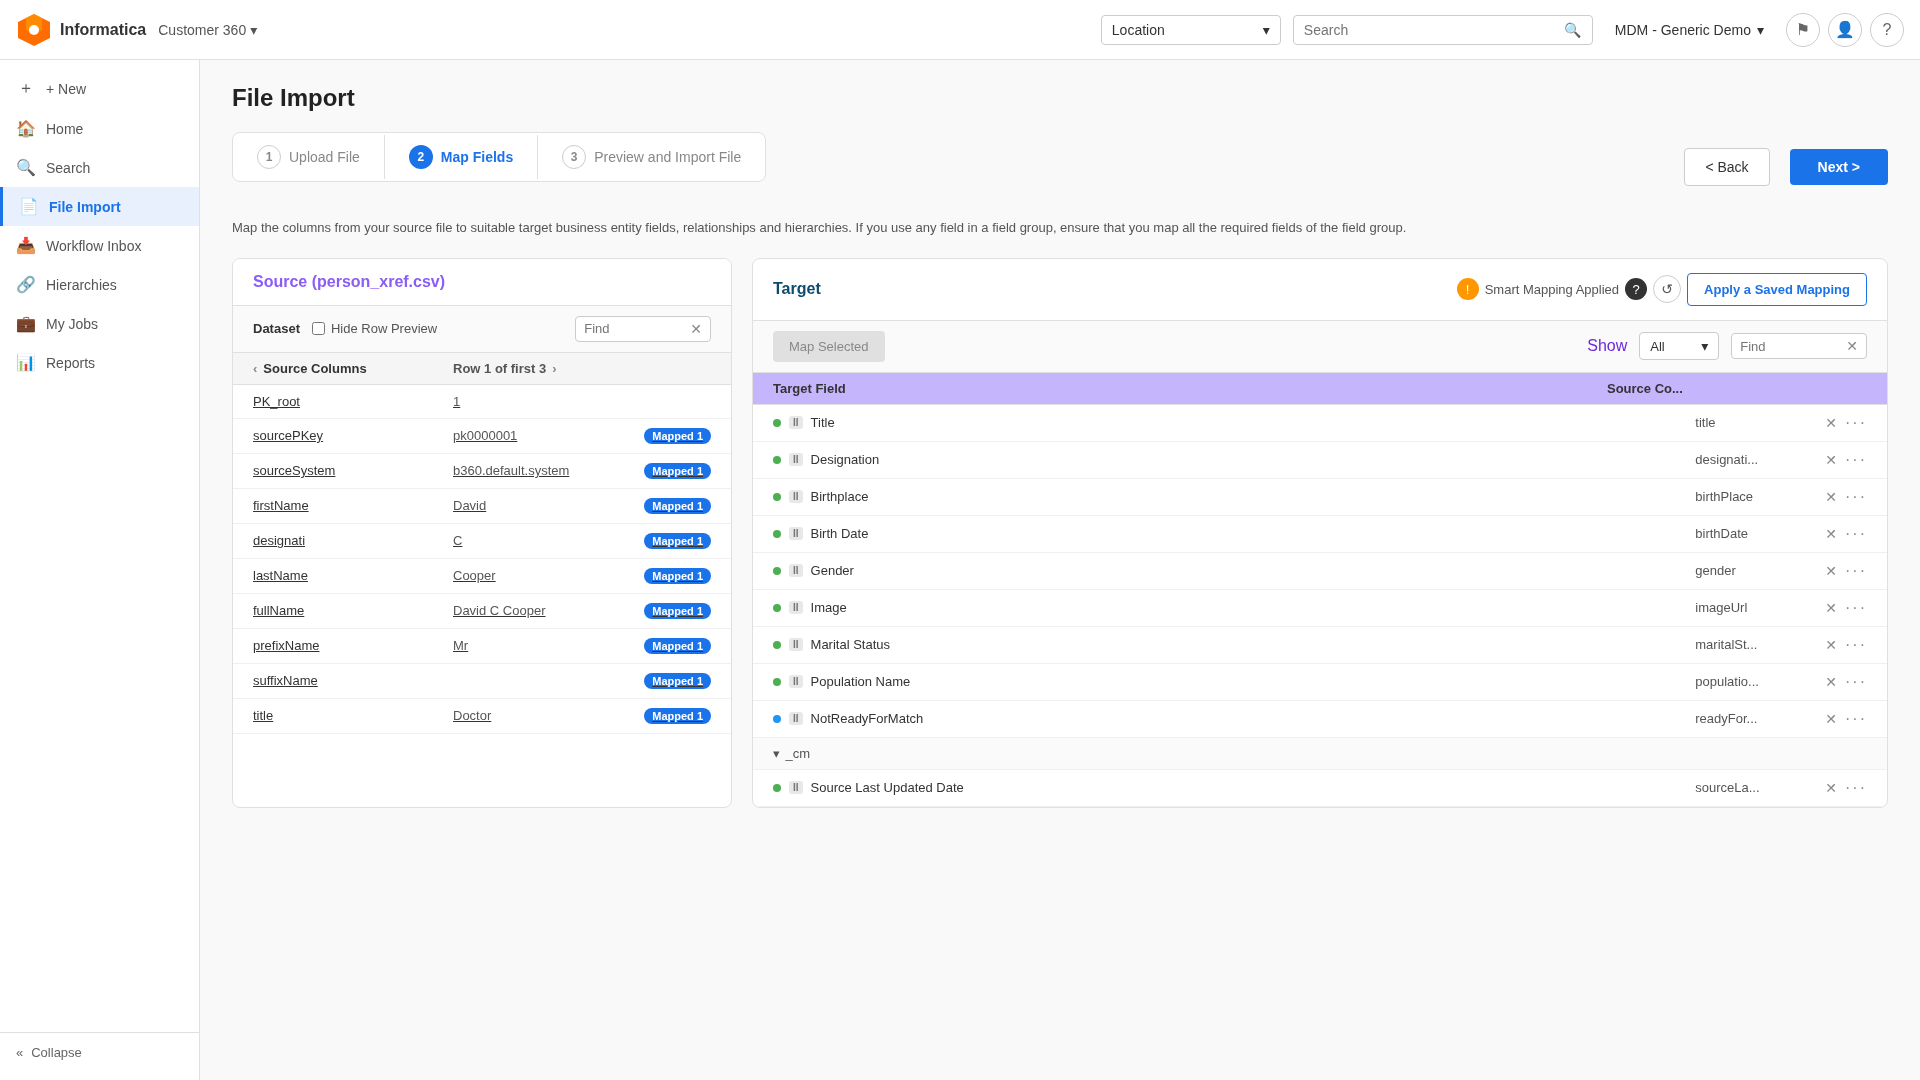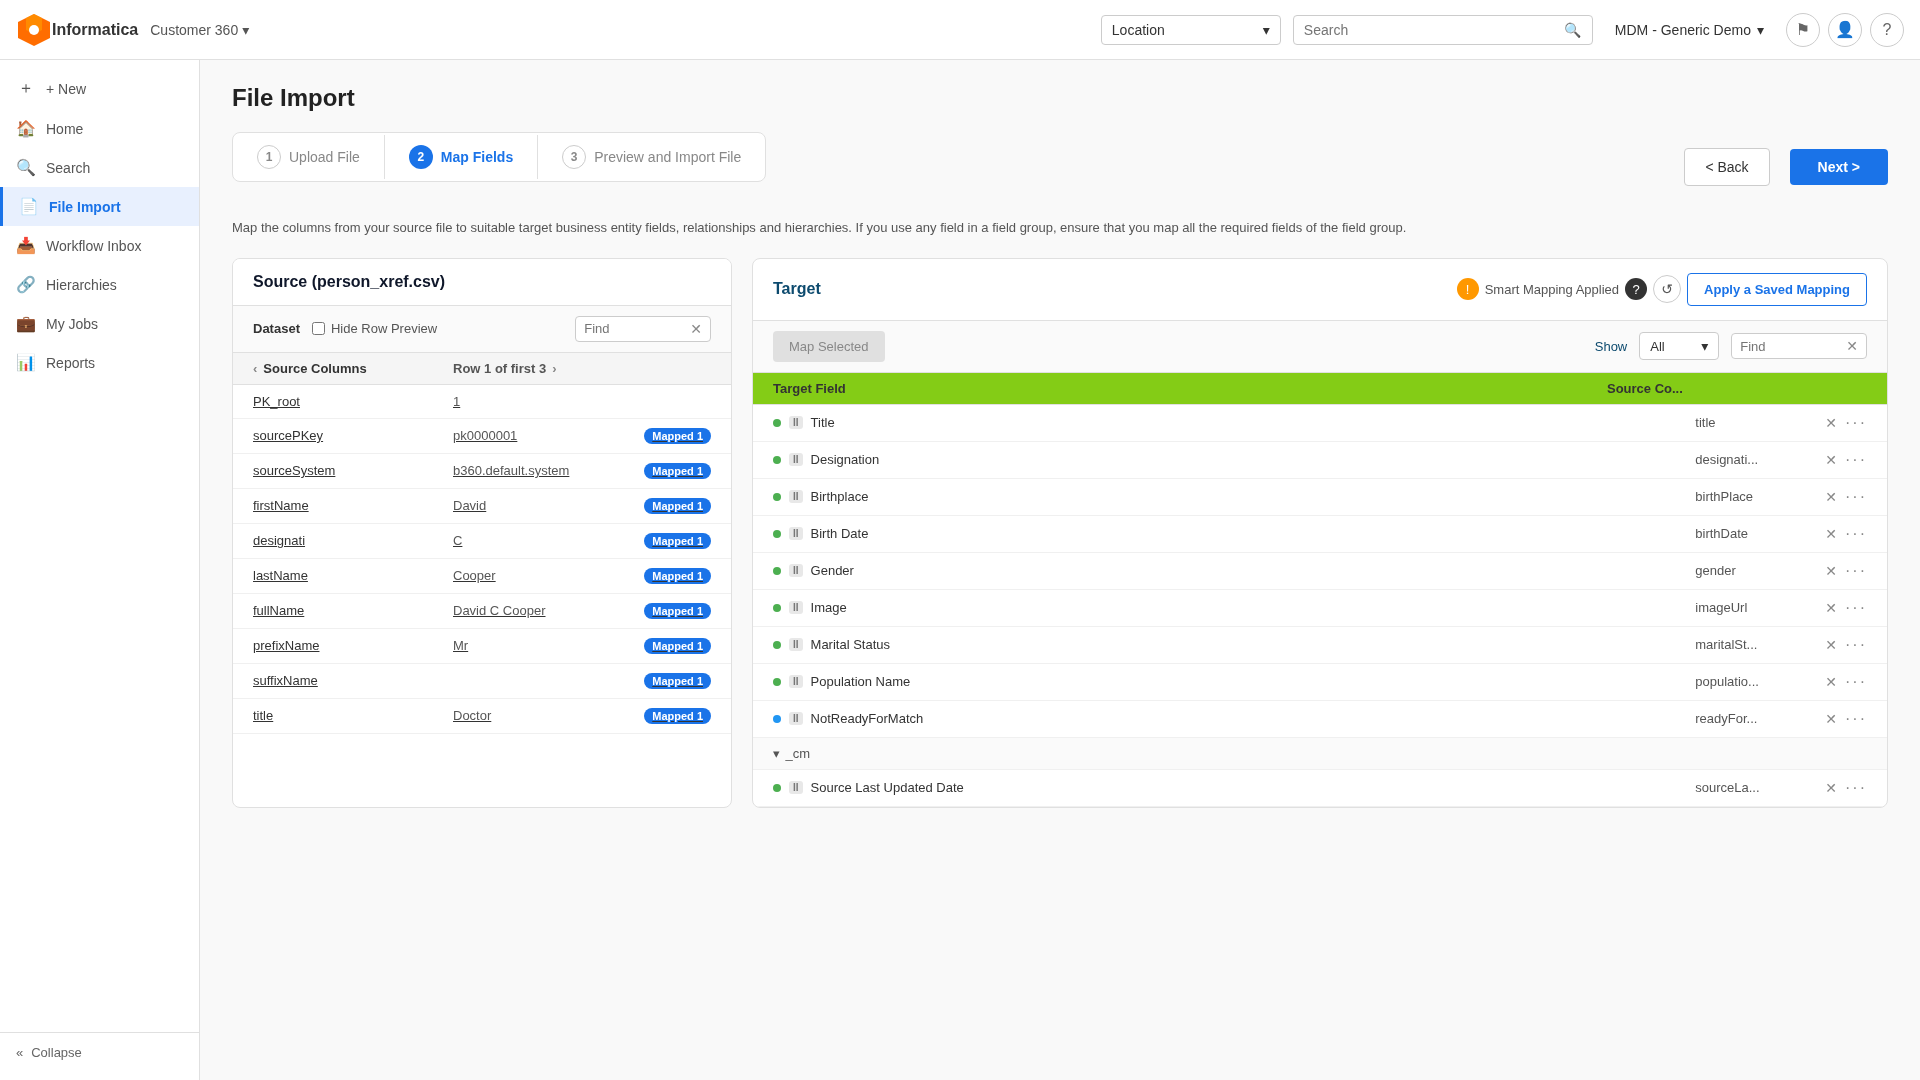--- a/index.html
+++ b/index.html
@@ -3,21 +3,21 @@
   <meta charset="utf-8">
   <style>
     * { box-sizing: border-box; margin: 0; padding: 0; }
     body { font-family: -apple-system, BlinkMacSystemFont, 'Segoe UI', Arial, sans-serif; font-size: 14px; background: #f5f5f5; color: #333; height: 1080px; width: 1920px; overflow: hidden; }
 
     
     .header {
       display: flex; align-items: center; background: #fff; height: 60px;
       padding: 0 16px; border-bottom: 1px solid #e0e0e0; gap: 12px;
     }
-    .header-logo { display: flex; align-items: center; }
+    .header-logo { display: flex; align-items: center; gap: 8px; }
     .logo-icon { width: 36px; height: 36px; }
     .logo-text { font-size: 16px; font-weight: 600; color: #333; }
     .app-name { font-size: 14px; color: #555; display: flex; align-items: center; gap: 4px; cursor: pointer; }
     .header-spacer { flex: 1; }
     .location-select {
       display: flex; align-items: center; border: 1px solid #ccc; border-radius: 4px;
       padding: 6px 10px; background: #fff; cursor: pointer; gap: 6px; min-width: 180px;
     }
     .location-label { font-size: 14px; color: #333; flex: 1; }
     .search-box {
@@ -90,21 +90,21 @@
 
     
     .panels { display: flex; gap: 20px; }
 
     
     .panel-source {
       flex: 0 0 500px; background: #fff; border-radius: 8px; border: 1px solid #e0e0e0;
       overflow: hidden;
     }
     .panel-header {
-      padding: 14px 20px; font-size: 16px; font-weight: 600; color: #0f172a;
+      padding: 14px 20px; font-size: 16px; font-weight: 600; color: #8b5cf6;
       border-bottom: 1px solid #e0e0e0; background: #fff;
     }
     .dataset-header {
       display: flex; align-items: center; gap: 12px; padding: 10px 20px;
       border-bottom: 1px solid #e0e0e0; background: #fafafa;
     }
     .dataset-label { font-weight: 600; font-size: 13px; color: #333; }
     .hide-preview { display: flex; align-items: center; gap: 6px; font-size: 13px; color: #555; cursor: pointer; }
     .hide-preview input[type=checkbox] { cursor: pointer; }
     .find-box {
@@ -164,35 +164,35 @@
     }
 
     .target-controls {
       display: flex; align-items: center; padding: 10px 20px;
       border-bottom: 1px solid #e0e0e0; gap: 12px; background: #fafafa;
     }
     .btn-map-selected {
       padding: 8px 16px; background: #e0e0e0; border: none; border-radius: 4px;
       cursor: not-allowed; font-size: 13px; color: #888;
     }
-    .show-label { font-size: 13px; color: #0c4a6e; margin-left: auto; }
+    .show-label { font-size: 16px; color: #6d28d9; margin-left: auto; }
     .show-select {
       display: flex; align-items: center; border: 1px solid #ccc; border-radius: 4px;
       padding: 5px 10px; background: #fff; gap: 16px; min-width: 80px; cursor: pointer;
     }
     .show-select-text { font-size: 13px; color: #333; flex: 1; }
     .target-find-box {
       display: flex; align-items: center; border: 1px solid #ccc; border-radius: 4px;
       padding: 4px 8px; background: #fff; gap: 6px;
     }
     .target-find-input { border: none; outline: none; font-size: 13px; width: 100px; }
 
     .target-col-header {
       display: flex; align-items: center; padding: 8px 20px;
-      border-bottom: 1px solid #e0e0e0; background: #84cc16;
+      border-bottom: 1px solid #e0e0e0; background: #c4b5fd;
       font-size: 13px; font-weight: 600; color: #333;
     }
     .target-field-col { flex: 1; }
     .target-source-col { flex: 0 0 180px; }
 
     .target-row {
       display: flex; align-items: center; padding: 9px 20px;
       border-bottom: 1px solid #f0f0f0; font-size: 13px;
     }
     .target-field-name { flex: 1; display: flex; align-items: center; gap: 8px; }

